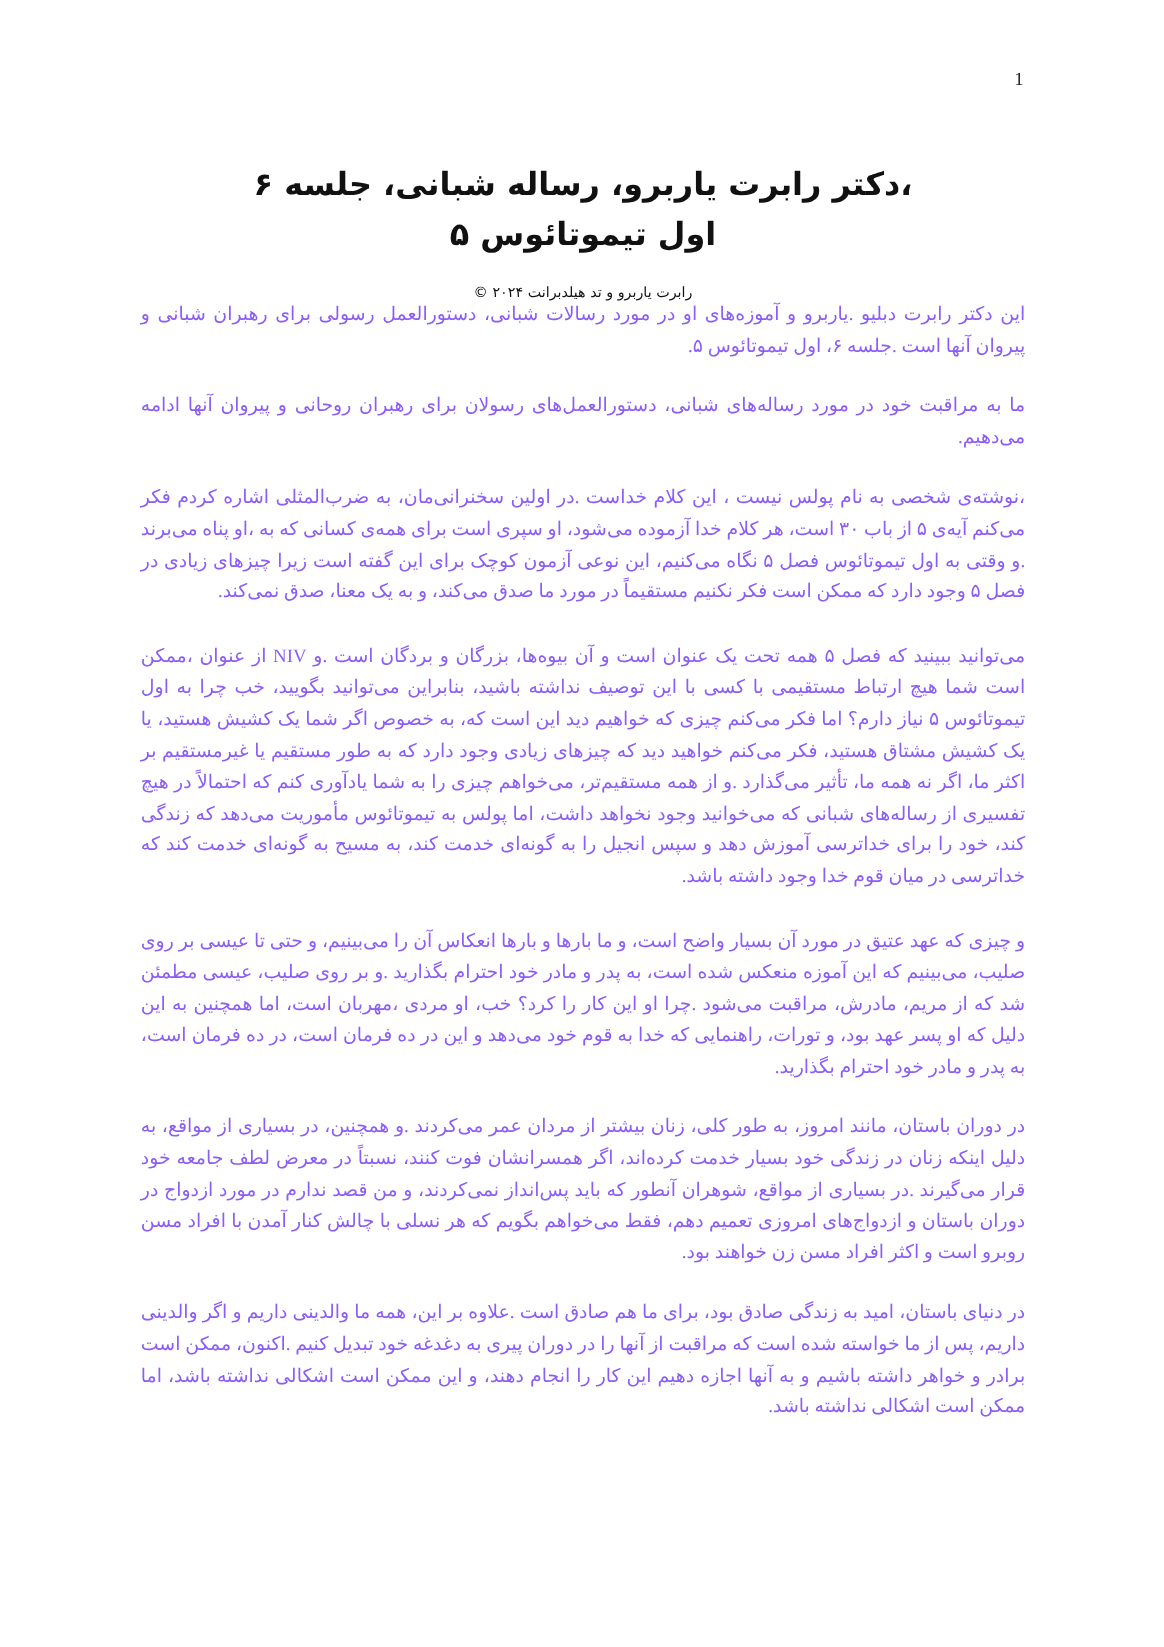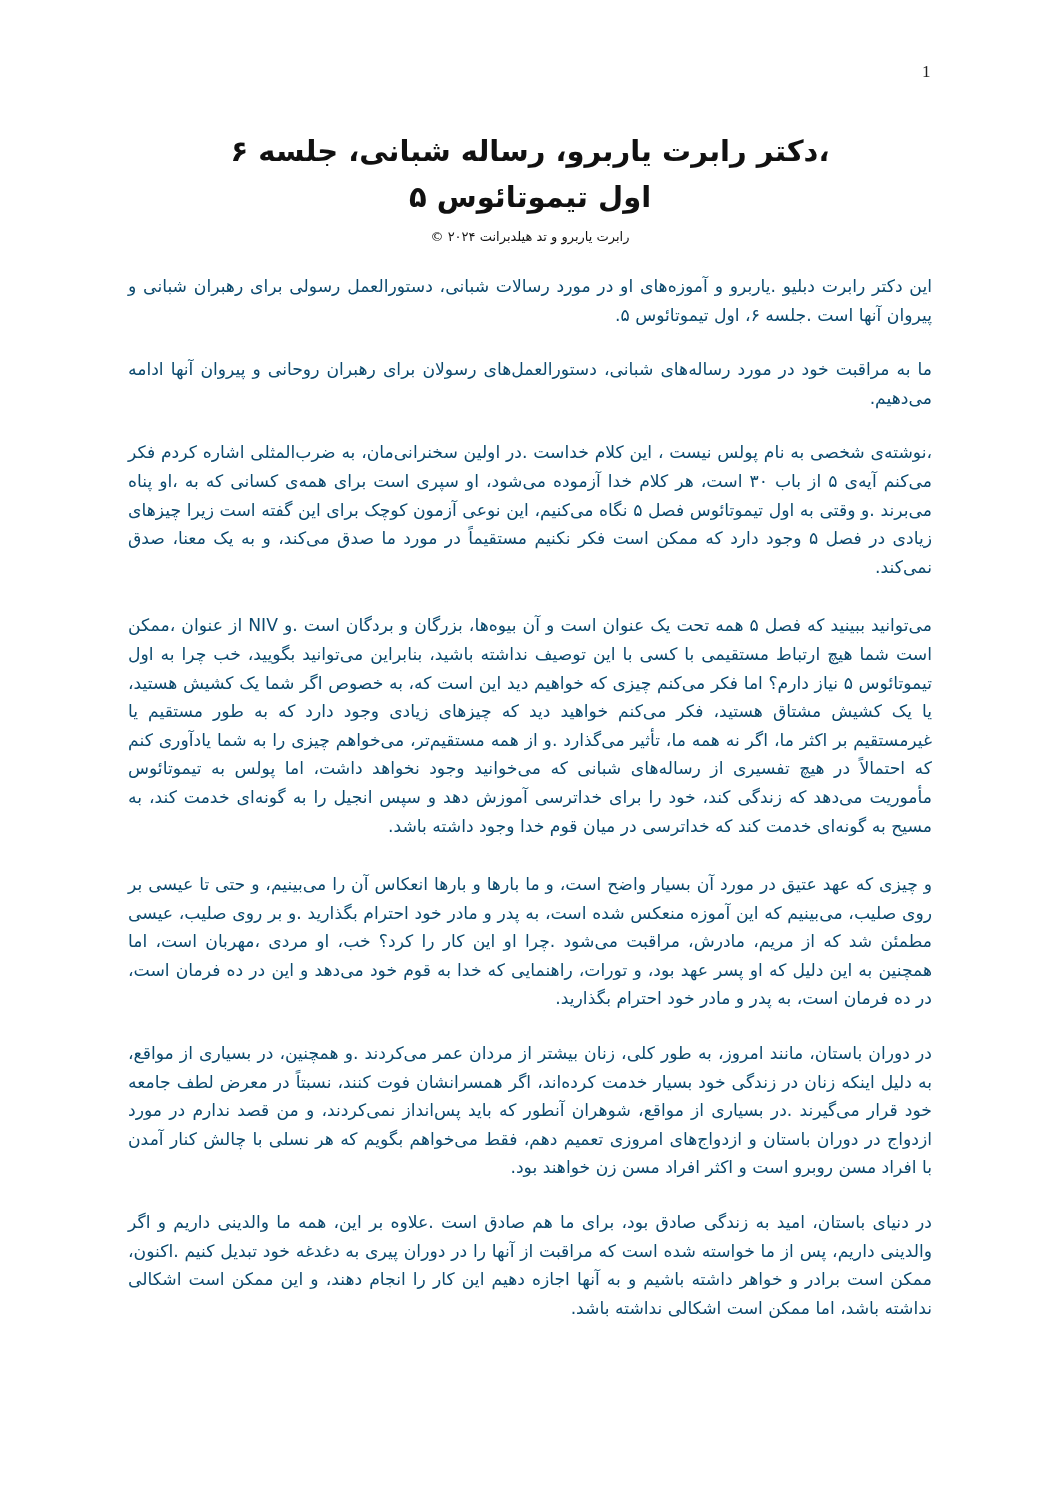--- a/index.html
+++ b/index.html
@@ -25,21 +25,21 @@
     }
     .header {
       position: absolute;
       top: 128px;
       left: 128px;
       width: 804px;
       text-align: center;
       direction: rtl;
     }
     .title {
-      margin: 0;
+      margin: 16px;
       font-size: 29px;
       font-weight: bold;
       line-height: 46px;
       color: #111;
     }
     .subtitle {
       margin: 0;
       margin-top: 2px;
       font-size: 13px;
       line-height: 30px;
@@ -50,23 +50,24 @@
       top: 272px;
       left: 128px;
       width: 804px;
       direction: rtl;
       text-align: right;
     }
     .para {
       margin: 0 0 26px 0;
       font-size: 17.2px;
       line-height: 28.6px;
-      color: #0c4a6e;
+      color: #8b5cf6;
       text-align: justify;
       text-align-last: right;
+      font-family: Liberation Serif, serif;
     }
     .para.indent-gap { margin-bottom: 30px; }
   </style>
 </head>
 <body>
 
 <div class="page-number">1</div>
 
 <div class="header">
   <h1 class="title">

